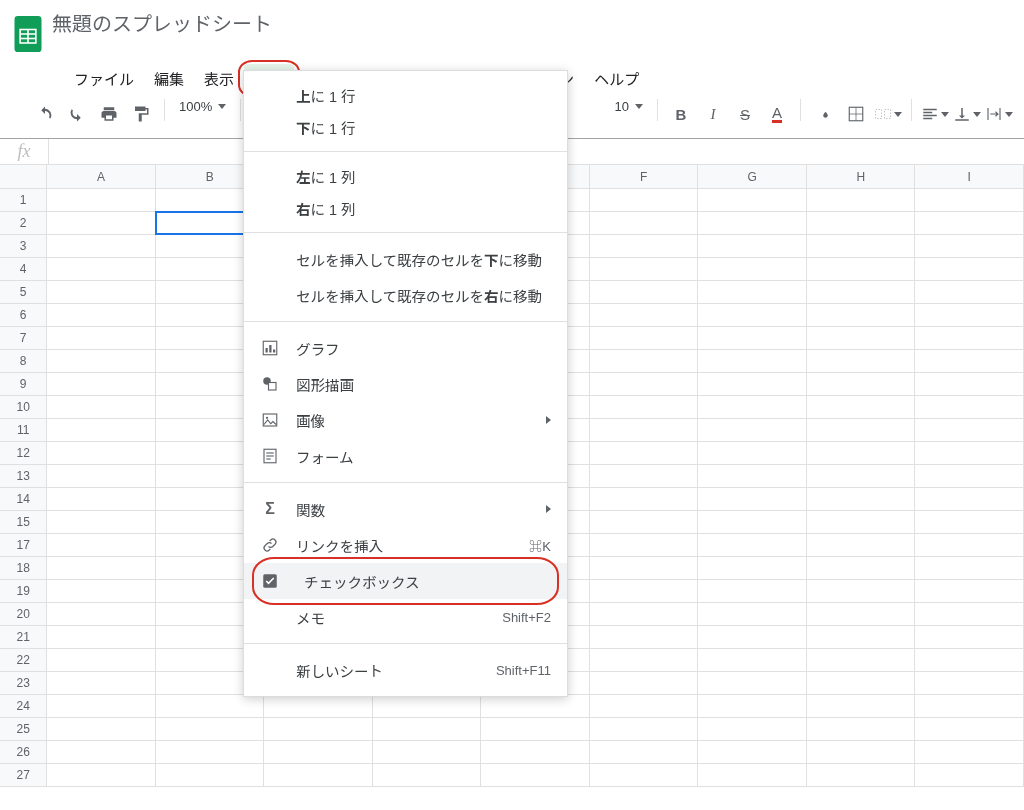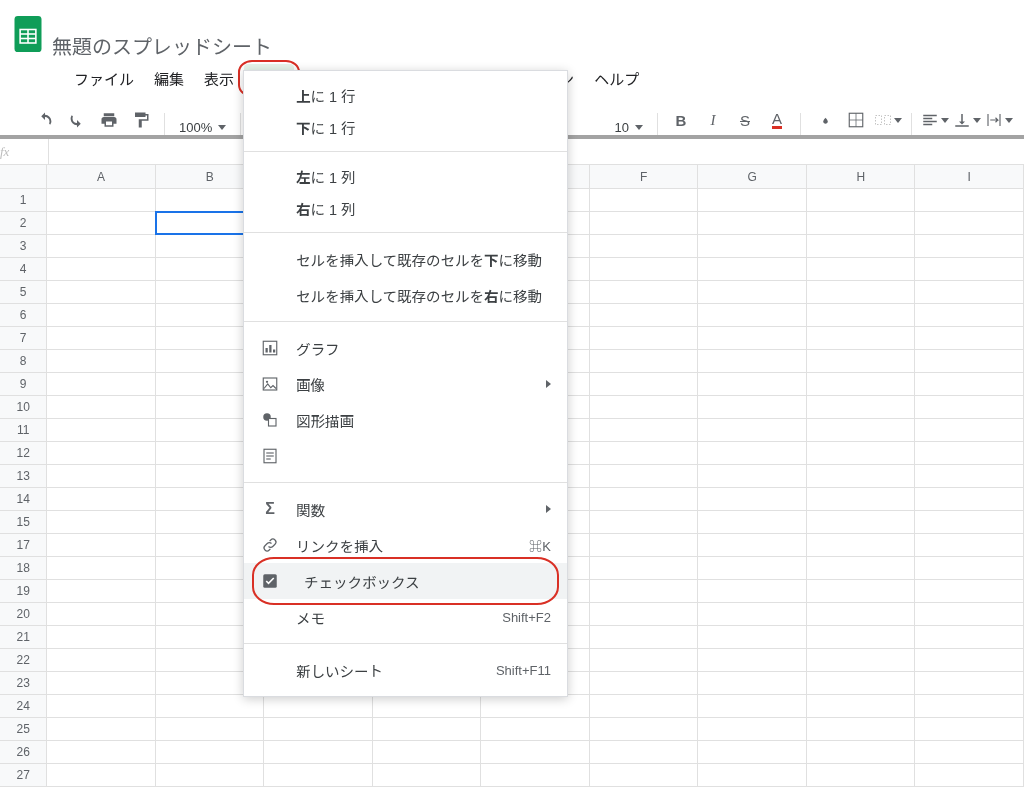--- a/index.html
+++ b/index.html
@@ -1,38 +1,38 @@
 <!DOCTYPE html>
 <html><head>
 <meta charset="utf-8">
 <style>
   * { box-sizing: border-box; margin: 0; padding: 0; }
   body { font-family: Arial, "Hiragino Sans", "Noto Sans JP", sans-serif; width: 1024px; height: 810px; overflow: hidden; background: #fff; color: #3c4043; }
   .app-header { padding: 8px 0 0 8px; }
-  .header-row1 { display: flex; align-items: flex-end; }
+  .header-row1 { display: flex; align-items: flex-start; }
   .sheets-logo { width: 40px; height: 52px; display: flex; align-items: center; justify-content: center; }
   .sheets-logo svg { width: 28px; height: 36px; }
   .doc-title { font-size: 20px; color: #5f6368; padding-left: 4px; }
   .menubar { display: flex; gap: 0; padding: 4px 0 6px 56px; font-size: 15px; color: #202124; position: relative; }
   .menu-item { padding: 4px 10px; border-radius: 4px; cursor: pointer; }
   .menu-item.active { background: #e6f4ea; color: #188038; border-radius: 4px; position: relative; }
   .circ-annot1 {
     position: absolute; left: -6px; top: -4px; right: -6px; bottom: -4px;
     border: 2px solid #d93025; border-radius: 14px / 12px; pointer-events: none;
   }
-  .toolbar { display: flex; align-items: flex-end; height: 40px; border-bottom: 4px solid #a3a3a3; padding: 0 10px 0 30px; gap: 2px; }
+  .toolbar { display: flex; align-items: flex-start; height: 40px; border-bottom: 1px solid #a3a3a3; padding: 0 10px 0 30px; gap: 2px; }
   .tb-btn { width: 30px; height: 30px; display: flex; align-items: center; justify-content: center; color: #5f6368; border-radius: 2px; cursor: pointer; }
   .tb-sep { width: 1px; height: 22px; background: #e0e0e0; margin: 0 6px; }
   .tb-zoom { display: flex; align-items: center; font-size: 13px; color: #3c4043; gap: 6px; padding: 0 6px; }
   .tb-fontsize { display: flex; align-items: center; font-size: 13px; gap: 6px; padding: 0 6px; }
   .caret-down { width: 0; height: 0; border-left: 4px solid transparent; border-right: 4px solid transparent; border-top: 5px solid #5f6368; }
   .tb-fill { flex: 1; }
 
   .fx-bar { display: flex; align-items: center; height: 26px; border-bottom: 1px solid #e0e0e0; }
-  .fx-label { width: 48px; font-style: italic; color: #bdbdbd; font-size: 13px; text-align: left; font-family: Georgia, serif; }
+  .fx-label { width: 48px; font-style: italic; color: #bdbdbd; font-size: 18px; text-align: center; font-family: Georgia, serif; }
   .fx-input { flex: 1; height: 100%; border: none; border-left: 1px solid #e0e0e0; outline: none; font-size: 13px; padding: 0 6px; }
 
   .grid-wrap { position: relative; }
   .col-headers { display: flex; height: 24px; border-bottom: 1px solid #e0e0e0; background: #f8f9fa; }
   .col-corner { width: 48px; border-right: 1px solid #e0e0e0; background: #f8f9fa; }
   .col-h { width: 110px; border-right: 1px solid #e0e0e0; font-size: 12px; color: #5f6368; display: flex; align-items: center; justify-content: center; }
   .rows { }
   .row { display: flex; height: 23px; border-bottom: 1px solid #e0e0e0; }
   .row-h { width: 48px; border-right: 1px solid #e0e0e0; background: #f8f9fa; font-size: 12px; color: #5f6368; display: flex; align-items: center; justify-content: center; }
   .cell { width: 110px; border-right: 1px solid #e0e0e0; font-size: 13px; }
@@ -550,46 +550,47 @@
           <rect x="6" y="12" width="3" height="6" fill="#5f6368"></rect>
           <rect x="11" y="8" width="3" height="10" fill="#5f6368"></rect>
           <rect x="16" y="14" width="3" height="4" fill="#5f6368"></rect>
         </svg>
       </span>
     <span class="dd-label">グラフ</span>
   </div>
   <div class="dd-item">
     <span class="dd-icon">
         <svg class="ic" viewBox="0 0 24 24">
+          <circle cx="8" cy="8" r="5" fill="#5f6368"></circle>
+          <rect x="10" y="10" width="10" height="10" fill="#fff" stroke="#5f6368" stroke-width="1.5"></rect>
+        </svg>
+      </span>
+    <span class="dd-label">図形描画</span>
+  </div>
+  <div class="dd-item">
+    <span class="dd-icon">
+        <svg class="ic" viewBox="0 0 24 24">
           <rect x="3" y="4" width="18" height="16" fill="none" stroke="#5f6368" stroke-width="1.5"></rect>
           <circle cx="8" cy="9" r="1.5" fill="#5f6368"></circle>
           <path d="M4 18l5-6 4 5 3-3 4 4" fill="none" stroke="#5f6368" stroke-width="1.5"></path>
         </svg>
       </span>
     <span class="dd-label">画像</span>
     <span class="dd-arrow"></span>
-  </div>
-  <div class="dd-item">
-    <span class="dd-icon">
-        <svg class="ic" viewBox="0 0 24 24">
-          <circle cx="8" cy="8" r="5" fill="#5f6368"></circle>
-          <rect x="10" y="10" width="10" height="10" fill="#fff" stroke="#5f6368" stroke-width="1.5"></rect>
-        </svg>
-      </span>
-    <span class="dd-label">図形描画</span>
   </div>
   <div class="dd-item">
     <span class="dd-icon">
         <svg class="ic" viewBox="0 0 24 24">
           <rect x="4" y="3" width="16" height="18" fill="none" stroke="#5f6368" stroke-width="1.5"></rect>
           <line x1="7" y1="8" x2="17" y2="8" stroke="#5f6368" stroke-width="1.5"></line>
           <line x1="7" y1="12" x2="17" y2="12" stroke="#5f6368" stroke-width="1.5"></line>
           <line x1="7" y1="16" x2="13" y2="16" stroke="#5f6368" stroke-width="1.5"></line>
         </svg>
       </span>
+    <span class="dd-label">フォーム</span>
   </div>
   <div class="dd-sep"></div>
 
   <div class="dd-item">
     <span class="dd-icon" style="font-size:16px;font-weight:600;">Σ</span>
     <span class="dd-label">関数</span>
     <span class="dd-arrow"></span>
   </div>
   <div class="dd-item">
     <span class="dd-icon">

